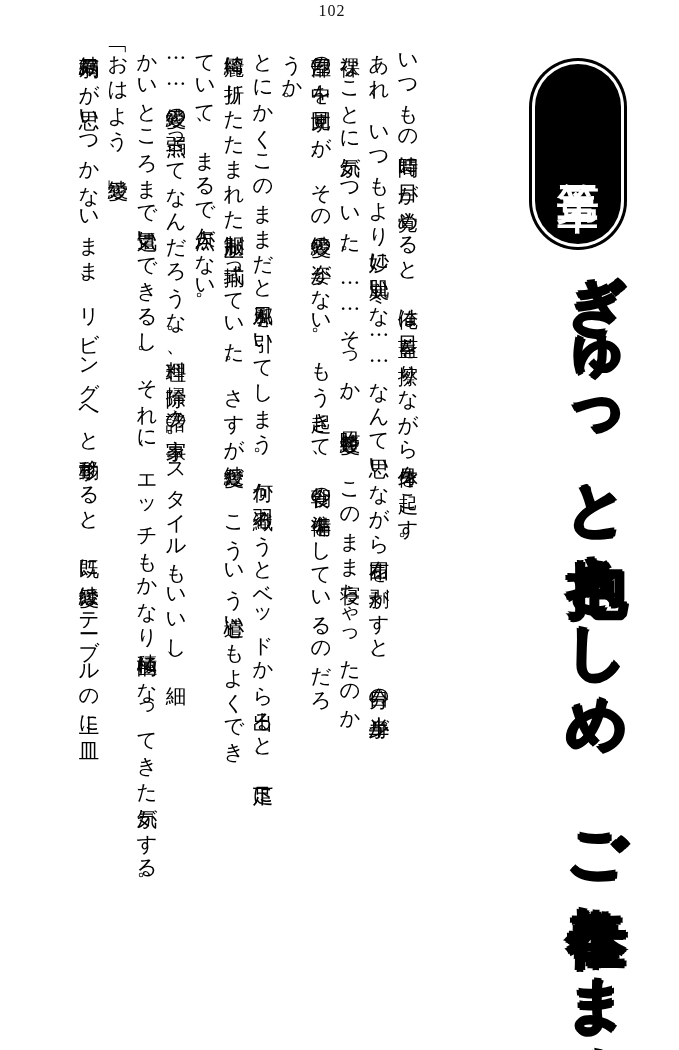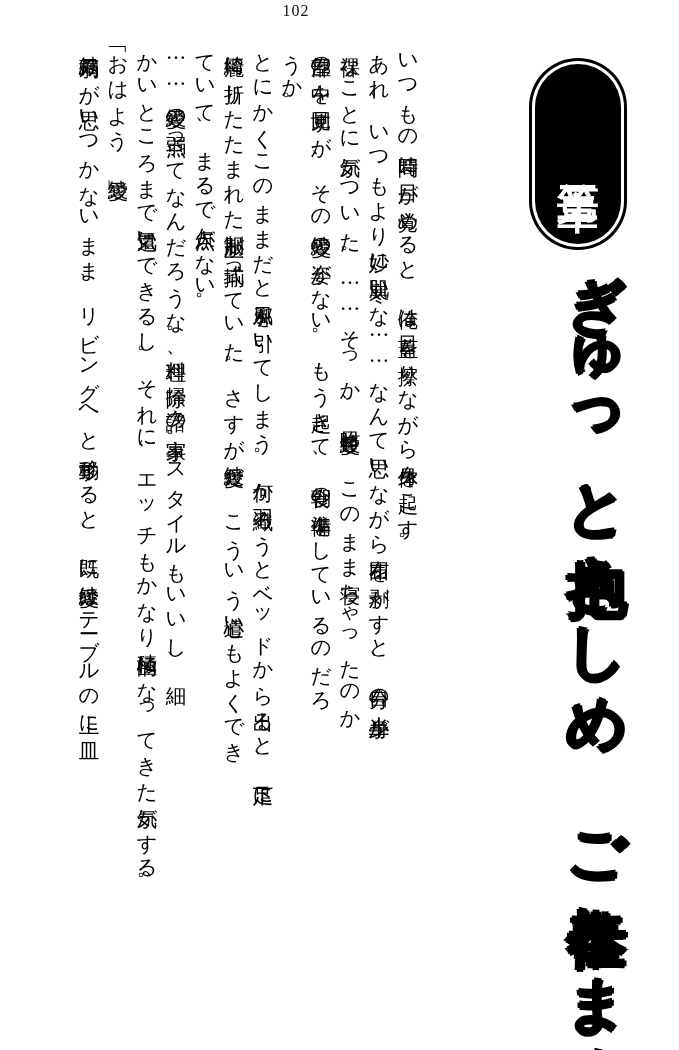--- a/index.html
+++ b/index.html
@@ -26,20 +26,21 @@
   .page-number {
     position: absolute;
     top: 2px;
     left: 0;
     width: 592px;
     text-align: center;
     font-family: "Liberation Serif", serif;
     font-size: 16px;
     letter-spacing: 1px;
     color: #111;
+    padding-left: 36px;
   }
 
   
   .title-block {
     position: absolute;
     top: 28px;
     right: 22px;
     width: 120px;
     height: 960px;
     display: flex;

